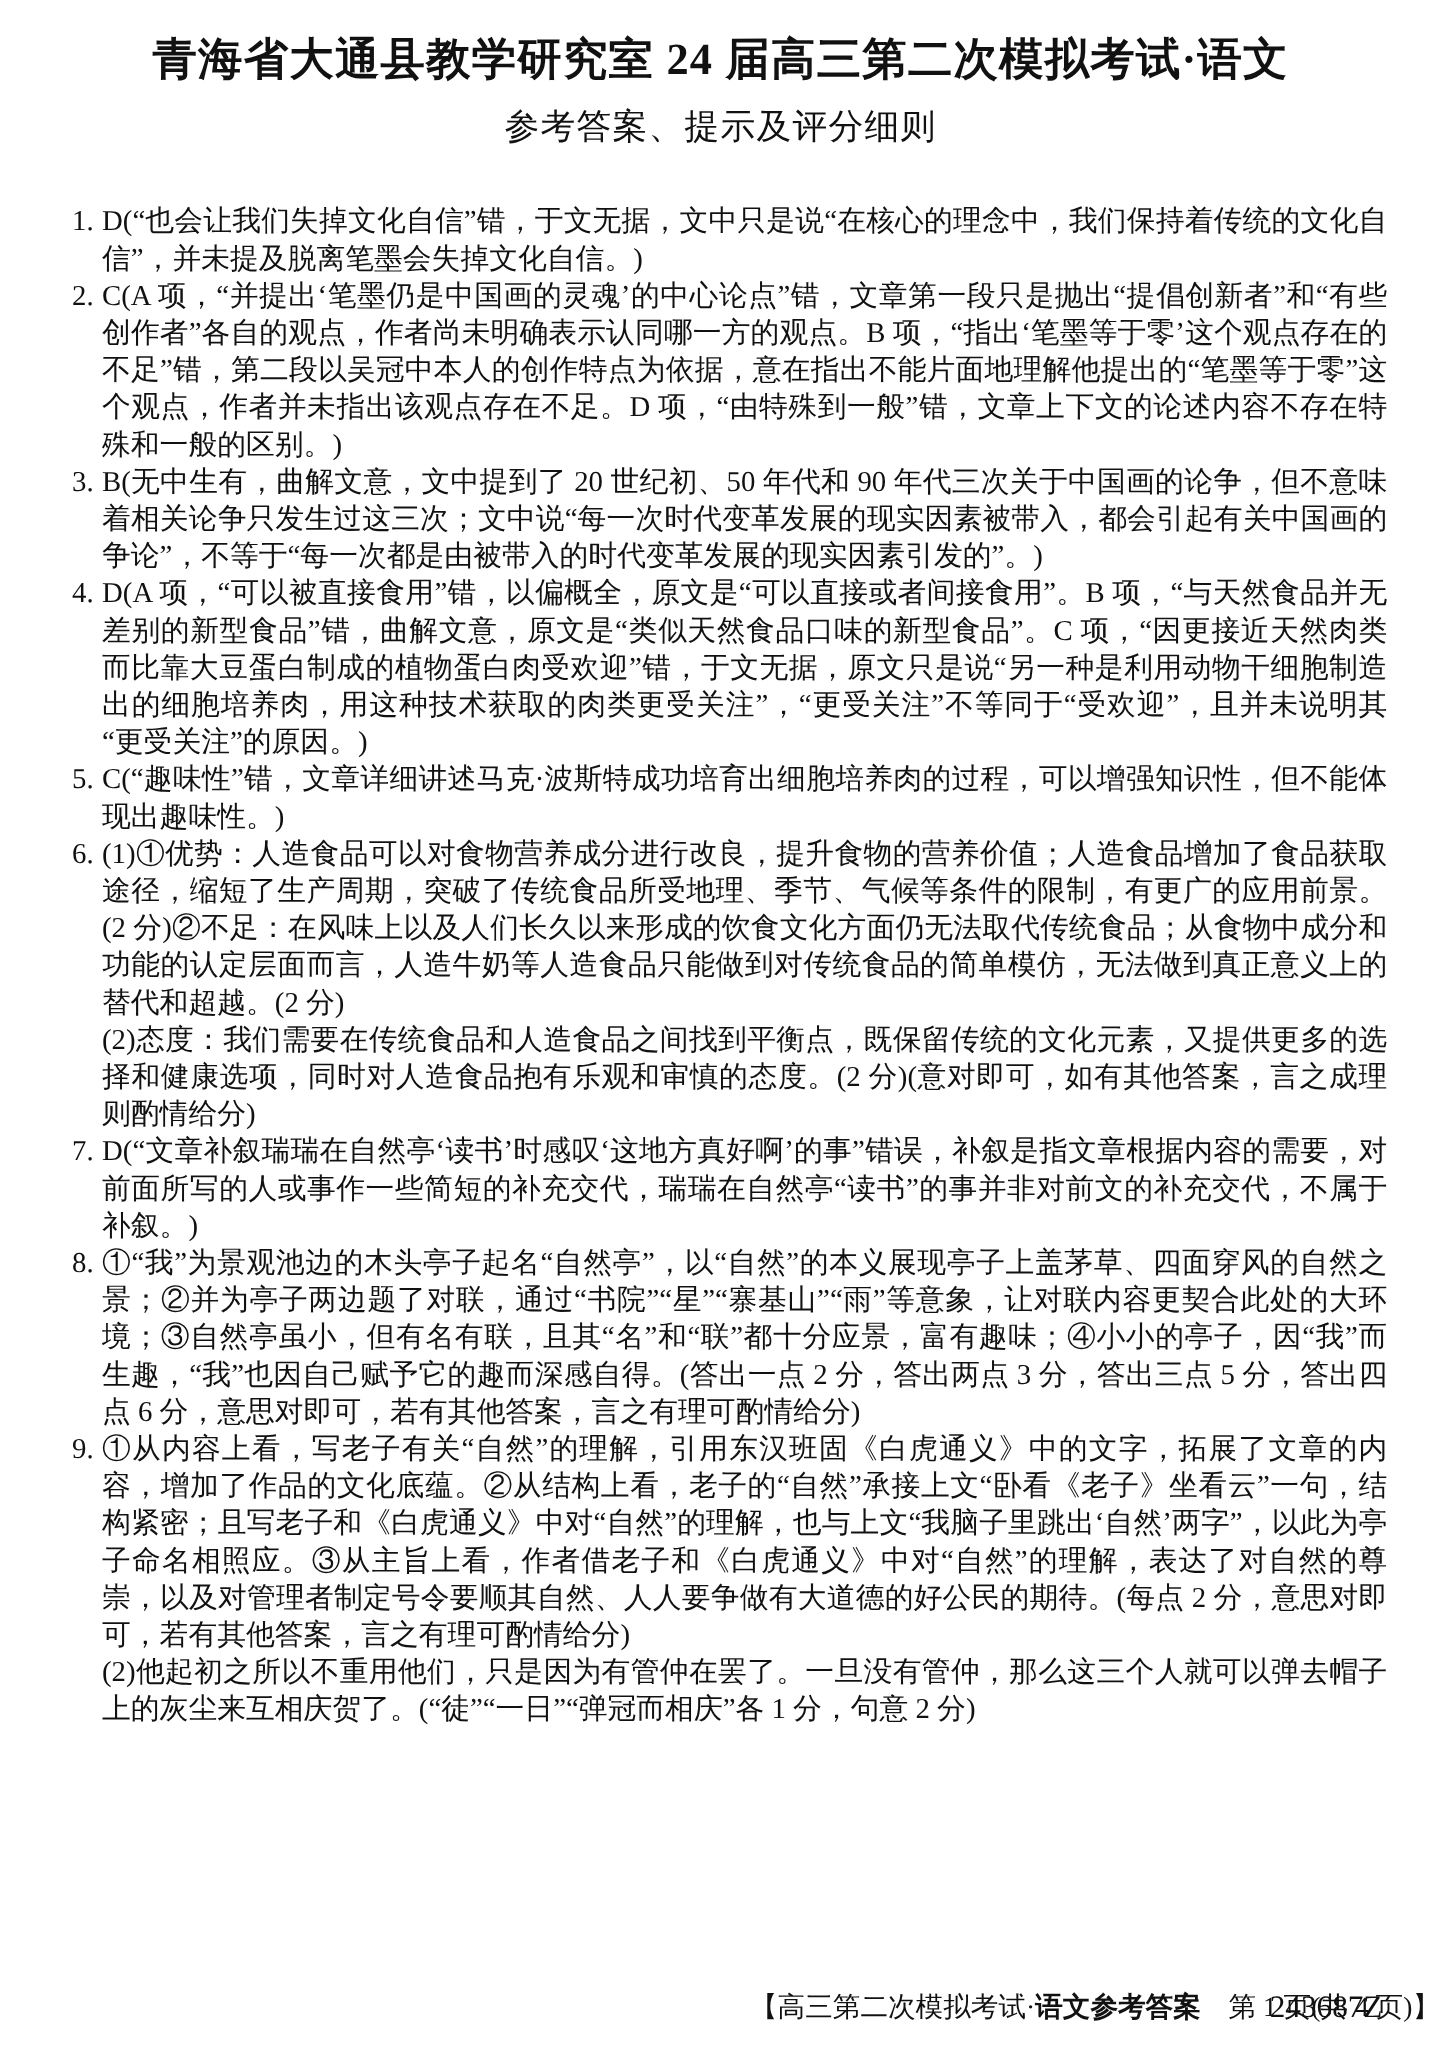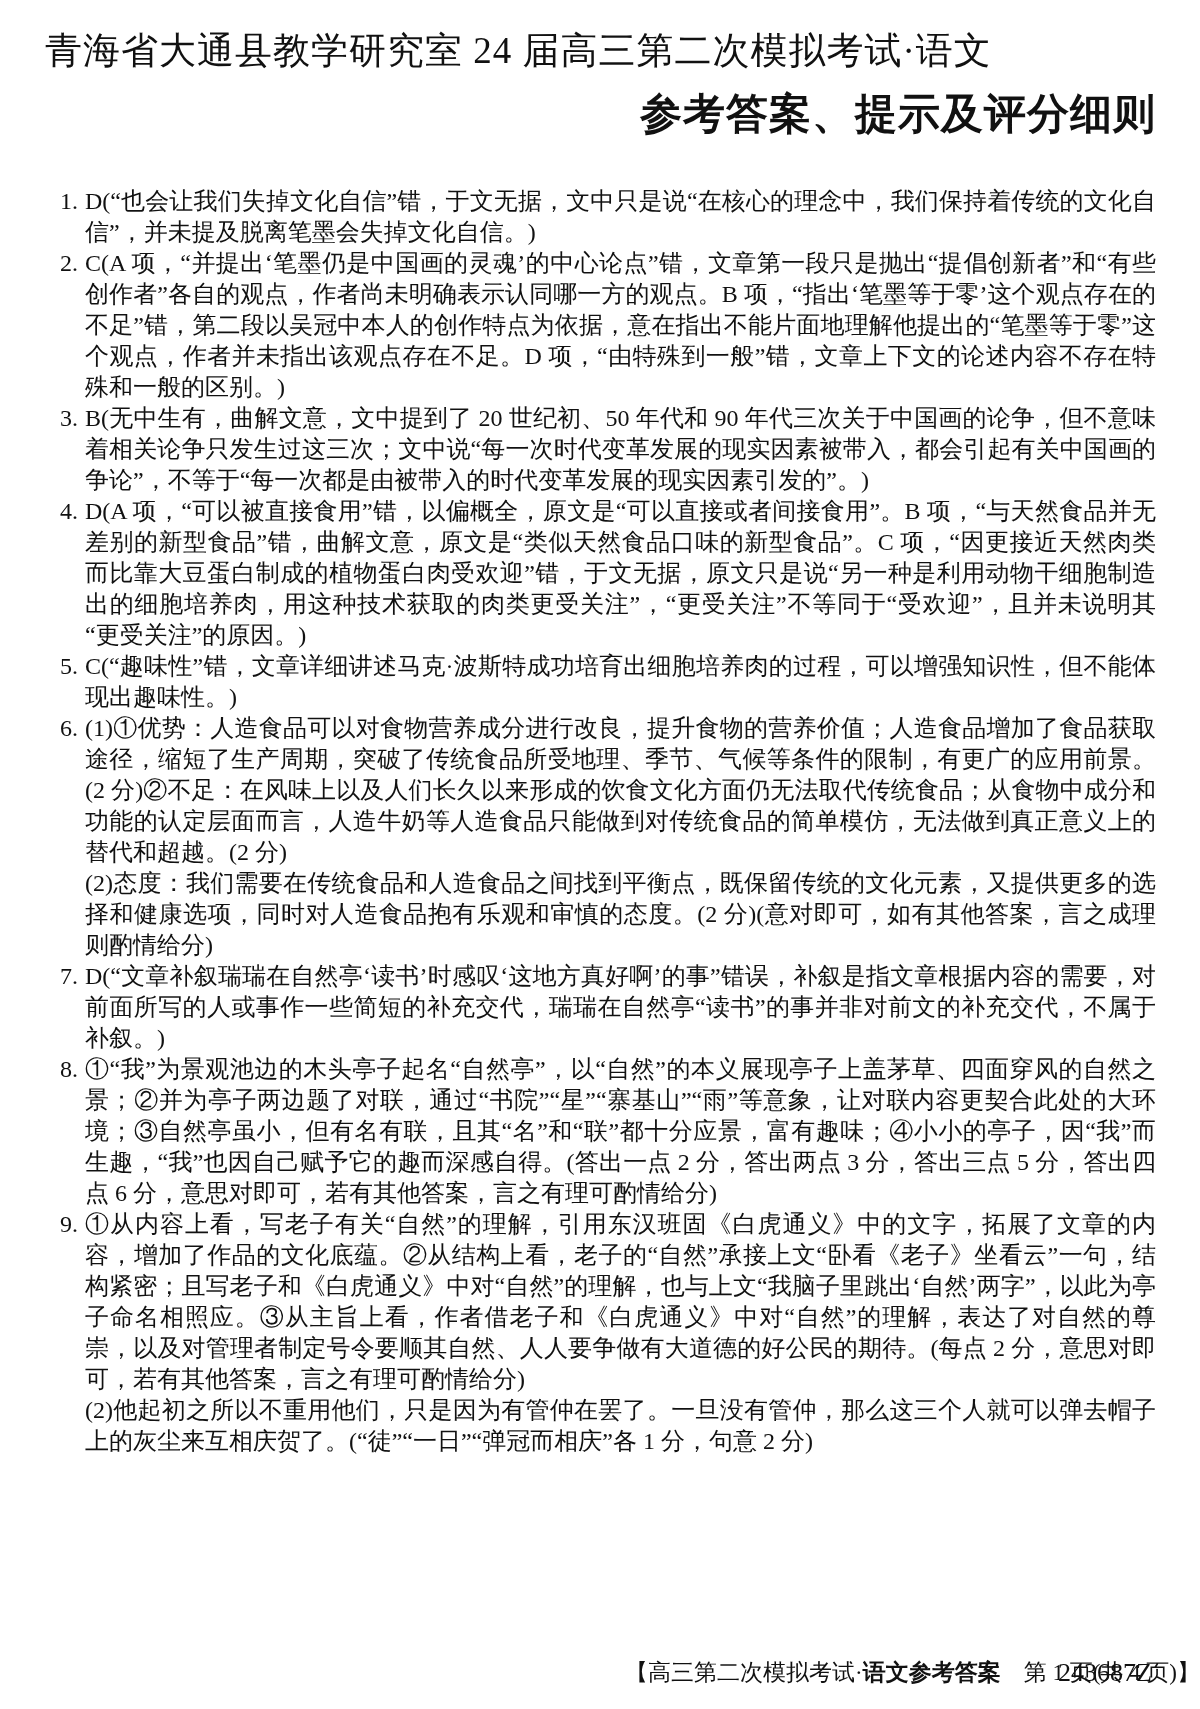--- a/index.html
+++ b/index.html
@@ -8,30 +8,31 @@
     width:1200px;height:1709px;
     margin:0 auto;
     background:#fff;color:#111;
     font-family:"Liberation Serif","DejaVu Serif",serif;
     box-sizing:border-box;
     padding:26px 44px 0 45px;
     overflow:hidden;
   }
   .doc-title{
     margin:0;
+    text-align:center;
     font-size:37px;
-    font-weight:normal;
+    font-weight:bold;
     letter-spacing:1px;
     line-height:1.35;
   }
   .doc-subtitle{
     margin:10px 0 0 0;
-    text-align:right;
-    font-size:42px;
-    font-weight:bold;
+    text-align:center;
+    font-size:29px;
+    font-weight:normal;
     letter-spacing:1px;
   }
   .answers{
     margin-top:44px;
     font-size:24px;
     line-height:31px;
   }
   .answer-item{
     display:flex;
     align-items:flex-start;

